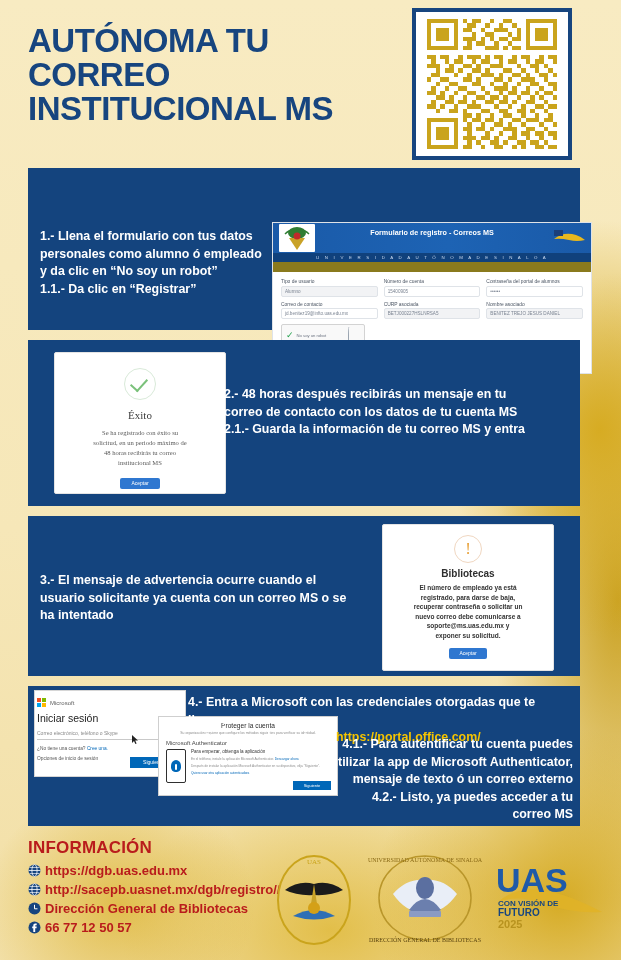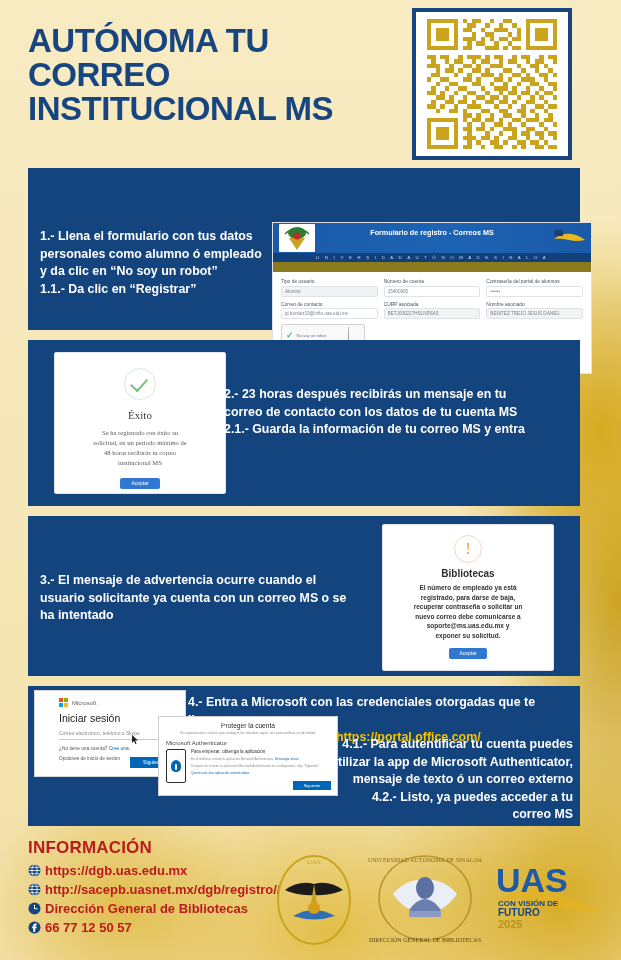--- a/index.html
+++ b/index.html
@@ -102,21 +102,21 @@
   .warn-shot{left:354px;top:8px;width:170px;height:145px;border:1px solid #e4e4e4;border-radius:2px;}
   .warn-in{padding:9px 11px;text-align:center;}
   .warn-circ{width:26px;height:26px;border:1.4px solid #f0d7c1;border-radius:50%;margin:1px auto 5px;
     color:#e8a33d;font-size:17px;line-height:25px;font-family:"Liberation Serif",serif;}
   .warn-title{font-size:10px;color:#2f2f2f;margin-bottom:4px;font-weight:bold;}
   .warn-body{font-size:6.5px;color:#333;line-height:9.6px;font-weight:bold;}
   .warn-btn{margin:7px auto 0;width:38px;height:11px;background:#2f77d0;border-radius:2px;color:#fff;font-size:5px;line-height:11px;}
 
   
   .ms-shot{left:6px;top:4px;width:150px;height:85px;border:1px solid #d6d6d6;}
-  .ms-in{padding:7px 24px;position:relative;height:100%;box-sizing:border-box;}
+  .ms-in{padding:7px 2px;position:relative;height:100%;box-sizing:border-box;}
   .ms-logo{display:flex;align-items:center;gap:4px;margin-bottom:5px;}
   .ms-sq{width:9px;height:9px;display:grid;grid-template-columns:1fr 1fr;grid-template-rows:1fr 1fr;gap:1px;}
   .ms-sq i{display:block;}
   .ms-sq i:nth-child(1){background:#f25022;}
   .ms-sq i:nth-child(2){background:#7fba00;}
   .ms-sq i:nth-child(3){background:#00a4ef;}
   .ms-sq i:nth-child(4){background:#ffb900;}
   .ms-word{font-size:6px;color:#5e5e5e;}
   .ms-h{font-size:10.5px;color:#1b1b1b;margin-bottom:6px;font-family:"Liberation Sans",sans-serif;}
   .ms-field{font-size:5px;color:#8a8a8a;border-bottom:1px solid #c9c9c9;padding-bottom:3px;margin-bottom:6px;}
@@ -465,21 +465,21 @@
       <div class="ok-body">
         <div>Se ha registrado con éxito su</div>
         <div>solicitud, en un periodo máximo de</div>
         <div>48 horas recibirás tu correo</div>
         <div>institucional MS</div>
       </div>
       <div class="ok-btn">Aceptar</div>
     </div>
   </div>
   <div class="steptxt s2">
-    <div>2.- 23 horas después recibirás un mensaje en tu</div>
+    <div>2.- 48 horas después recibirás un mensaje en tu</div>
     <div>correo de contacto con los datos de tu cuenta MS</div>
     <div>2.1.- Guarda la información de tu correo MS y entra</div>
   </div>
 </div>
 
 <div class="panel p3">
   <div class="steptxt s3">
     <div>3.- El mensaje de advertencia ocurre cuando el</div>
     <div>usuario solicitante ya cuenta con un correo MS o se</div>
     <div>ha intentado</div>

